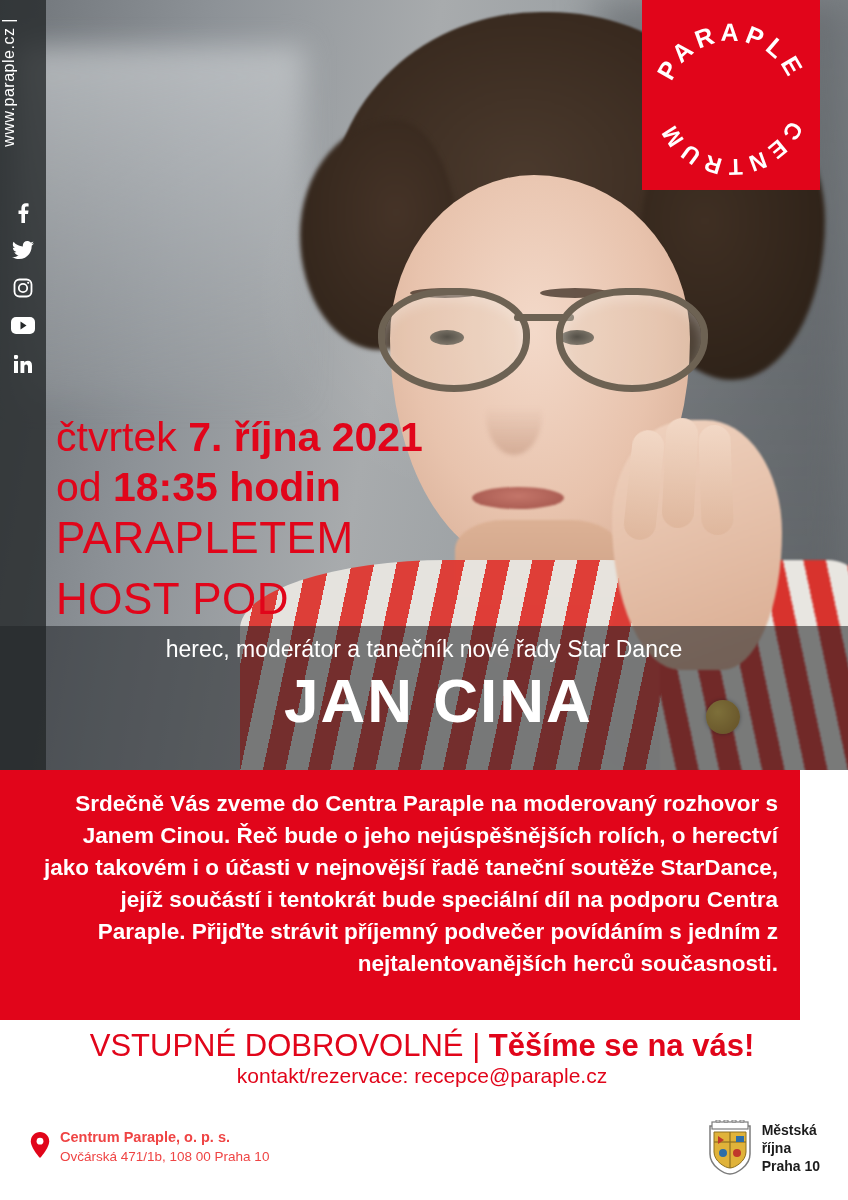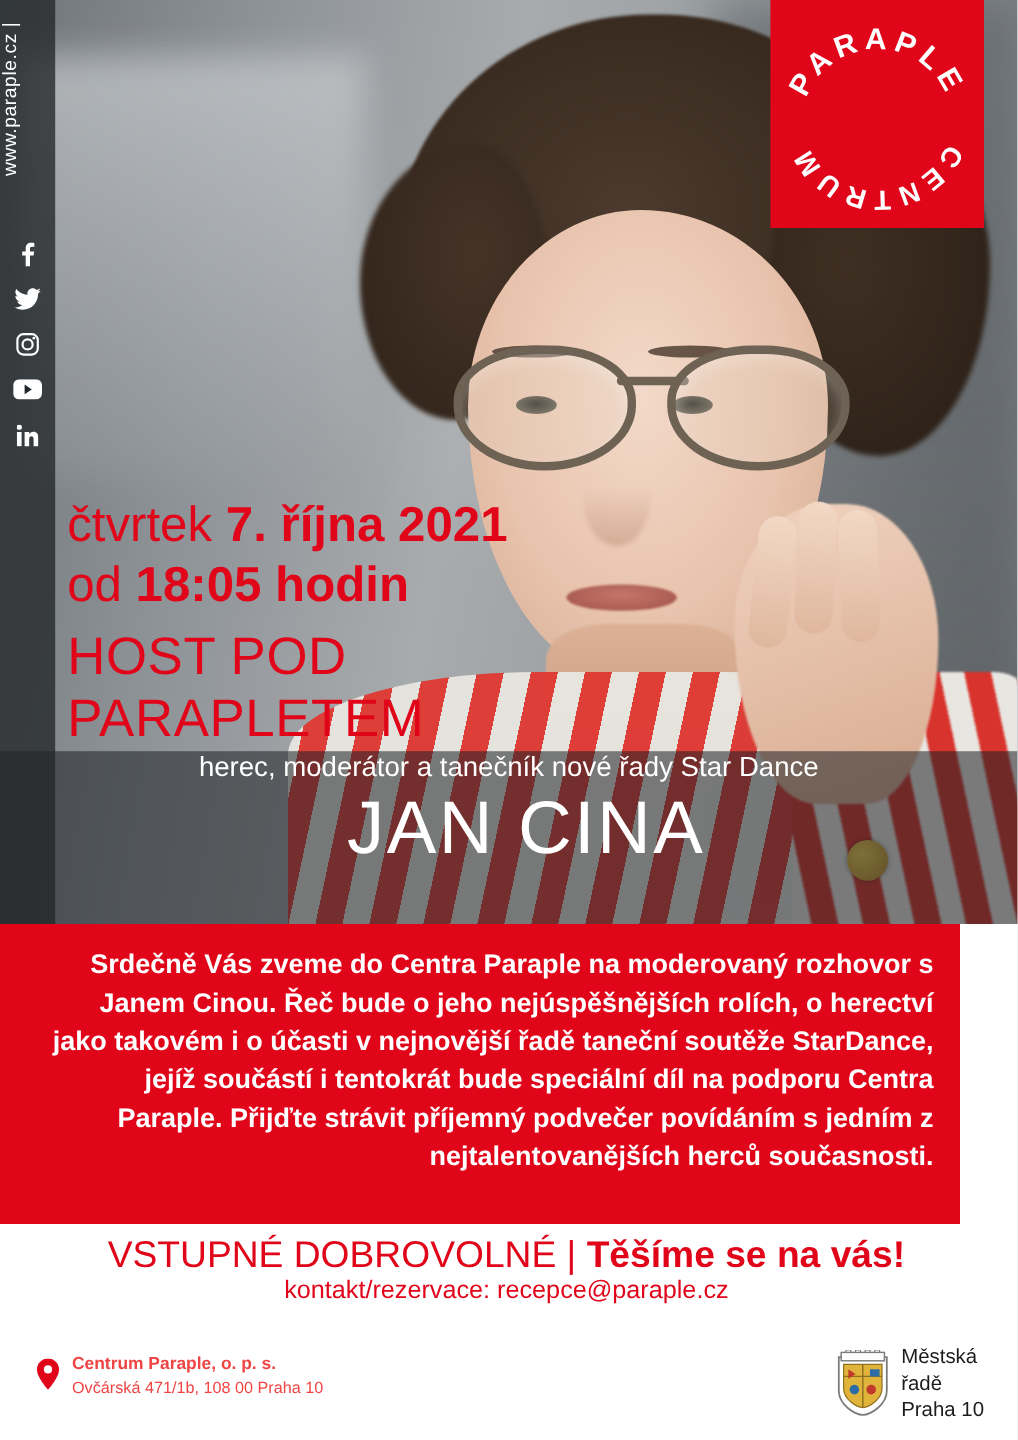--- a/index.html
+++ b/index.html
@@ -273,27 +273,28 @@
     position: absolute;
     left: 0; top: 626px;
     width: 848px;
     height: 144px;
     background: rgba(30,33,36,0.55);
     color: #ffffff;
     z-index: 5;
     text-align: center;
   }
   .subtitle {
+    padding-top: 10px;
     font-size: 23px;
     font-weight: 400;
   }
   .person-name {
     margin-top: 2px;
     font-size: 62px;
-    font-weight: 400;
+    font-weight: 700;
     letter-spacing: 2px;
     padding-left: 29px;
   }
 
   
   .red-block {
     position: absolute;
     left: 0; top: 770px;
     width: 800px;
     height: 250px;
@@ -347,24 +348,24 @@
 
   .mc-logo {
     position: absolute;
     right: 28px; top: 1120px;
     display: flex;
     align-items: center;
     gap: 8px;
   }
   .mc-shield { width: 48px; height: 56px; }
   .mc-text {
-    font-size: 17px;
+    font-size: 14px;
     line-height: 1.3;
     color: #1c1c1c;
-    font-weight: 400;
+    font-weight: 700;
   }
 </style>
 </head>
 <body>
 
 <div class="poster">
 
   <div class="photo">
     <div class="photo-bg"></div>
     <div class="subject">
@@ -445,24 +446,24 @@
     </svg>
   </div>
 
   <div class="headline">
     <div class="dateline">
       <span>čtvrtek</span>
       <b>7. října 2021</b>
     </div>
     <div class="dateline">
       <span>od</span>
-      <b>18:05 hodin</b>
-    </div>
+      <b>18:35 hodin</b>
+    </div>
+    <div class="host-title" style="margin-top:0">PARAPLETEM</div>
     <div class="host-title">HOST POD</div>
-    <div class="host-title" style="margin-top:0">PARAPLETEM</div>
   </div>
 
   <div class="name-band">
     <div class="subtitle">herec, moderátor a tanečník nové řady Star Dance</div>
     <div class="person-name">JAN CINA</div>
   </div>
 
   <div class="red-block">
     <p>Srdečně Vás zveme do Centra Paraple na moderovaný rozhovor s Janem Cinou. Řeč bude o jeho nejúspěšnějších rolích, o herectví jako takovém i o účasti v nejnovější řadě taneční soutěže StarDance, jejíž součástí i tentokrát bude speciální díl na podporu Centra Paraple. Přijďte strávit příjemný podvečer povídáním s jedním z nejtalentovanějších herců současnosti.</p>
   </div>
@@ -495,18 +496,18 @@
       <path d="M8 12h32v20c0 9-11 16-16 16S8 41 8 32z" fill="#e0b33a" stroke="#8d7021" stroke-width="1"></path>
       <path d="M24 12v36" stroke="#8d7021" stroke-width="1.2"></path>
       <path d="M8 22h32" stroke="#8d7021" stroke-width="1.2"></path>
       <path d="M12 16l6 4-6 4z" fill="#c0392b"></path>
       <path d="M30 16h8v6h-8z" fill="#2d6ea8"></path>
       <circle cx="17" cy="33" r="4" fill="#2d6ea8"></circle>
       <circle cx="31" cy="33" r="4" fill="#c0392b"></circle>
     </svg>
     <div class="mc-text">
       <div>Městská</div>
-      <div>řadě</div>
+      <div>října</div>
       <div>Praha 10</div>
     </div>
   </div>
 
 </div>
 
 </body></html>

